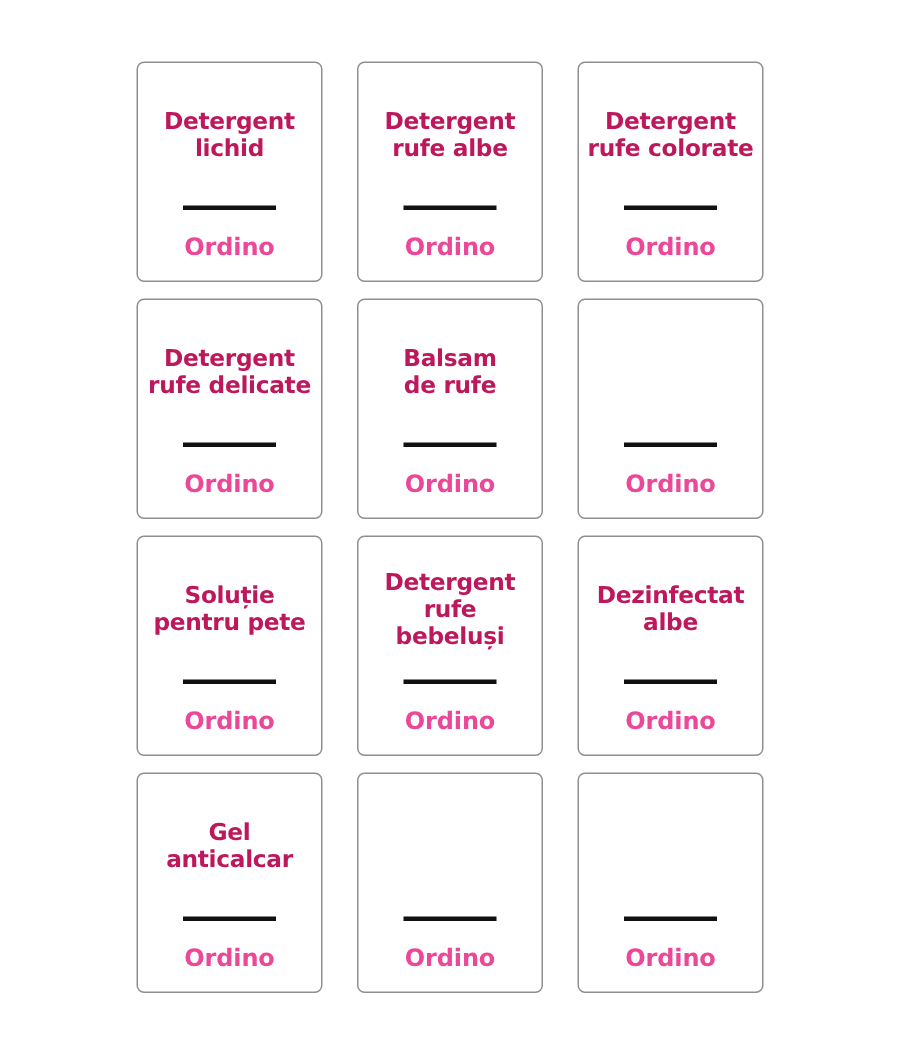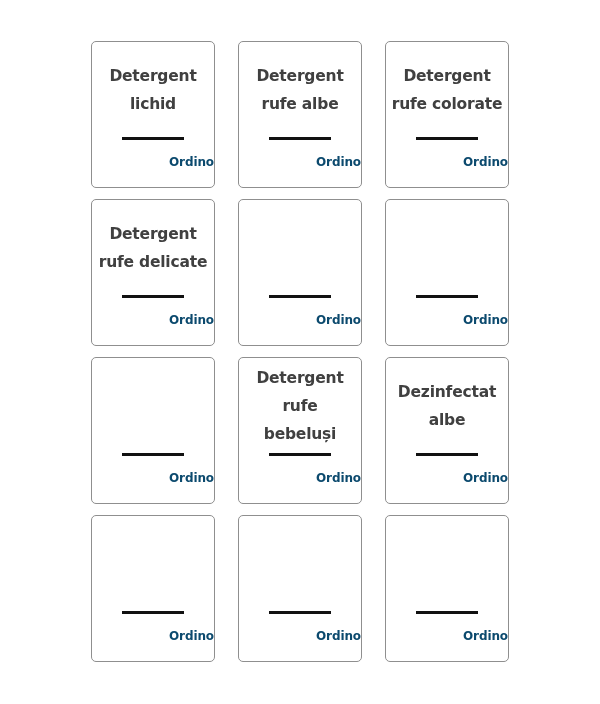--- a/index.html
+++ b/index.html
@@ -40,43 +40,43 @@
       right: 4px;
       top: 0;
       height: 96px;
       display: flex;
       align-items: center;
       justify-content: center;
     }
     .title {
       font-size: 15.5px;
       font-weight: bold;
-      line-height: 28px;
+      line-height: 18px;
       text-align: center;
       white-space: pre-line;
       letter-spacing: -0.2px;
-      color: #404040;
+      color: #be185d;
     }
     .bar {
       position: absolute;
       left: 30px;
       width: 62px;
       top: 95px;
       height: 3px;
       background: #111111;
     }
     .brand {
       position: absolute;
       left: 0;
       right: 0;
       top: 113px;
-      text-align: right;
-      font-size: 12px;
+      text-align: center;
+      font-size: 16px;
       font-weight: bold;
-      color: #0c4a6e;
+      color: #ec4899;
       letter-spacing: -0.1px;
     }
   </style>
 </head>
 <body>
 
 <div class="grid">
 
   <div class="card">
     <div class="title-area">
@@ -108,30 +108,38 @@
   <div class="card">
     <div class="title-area">
       <div class="title">Detergent
 rufe delicate</div>
     </div>
     <div class="bar"></div>
     <div class="brand">Ordino</div>
   </div>
 
   <div class="card">
+    <div class="title-area">
+      <div class="title">Balsam
+de rufe</div>
+    </div>
     <div class="bar"></div>
     <div class="brand">Ordino</div>
   </div>
 
   <div class="card">
     <div class="bar"></div>
     <div class="brand">Ordino</div>
   </div>
 
   <div class="card">
+    <div class="title-area">
+      <div class="title">Soluție
+pentru pete</div>
+    </div>
     <div class="bar"></div>
     <div class="brand">Ordino</div>
   </div>
 
   <div class="card">
     <div class="title-area">
       <div class="title">Detergent
 rufe
 bebeluși</div>
     </div>
@@ -142,20 +150,24 @@
   <div class="card">
     <div class="title-area">
       <div class="title">Dezinfectat
 albe</div>
     </div>
     <div class="bar"></div>
     <div class="brand">Ordino</div>
   </div>
 
   <div class="card">
+    <div class="title-area">
+      <div class="title">Gel
+anticalcar</div>
+    </div>
     <div class="bar"></div>
     <div class="brand">Ordino</div>
   </div>
 
   <div class="card">
     <div class="title-area">
       <div class="title"></div>
     </div>
     <div class="bar"></div>
     <div class="brand">Ordino</div>

